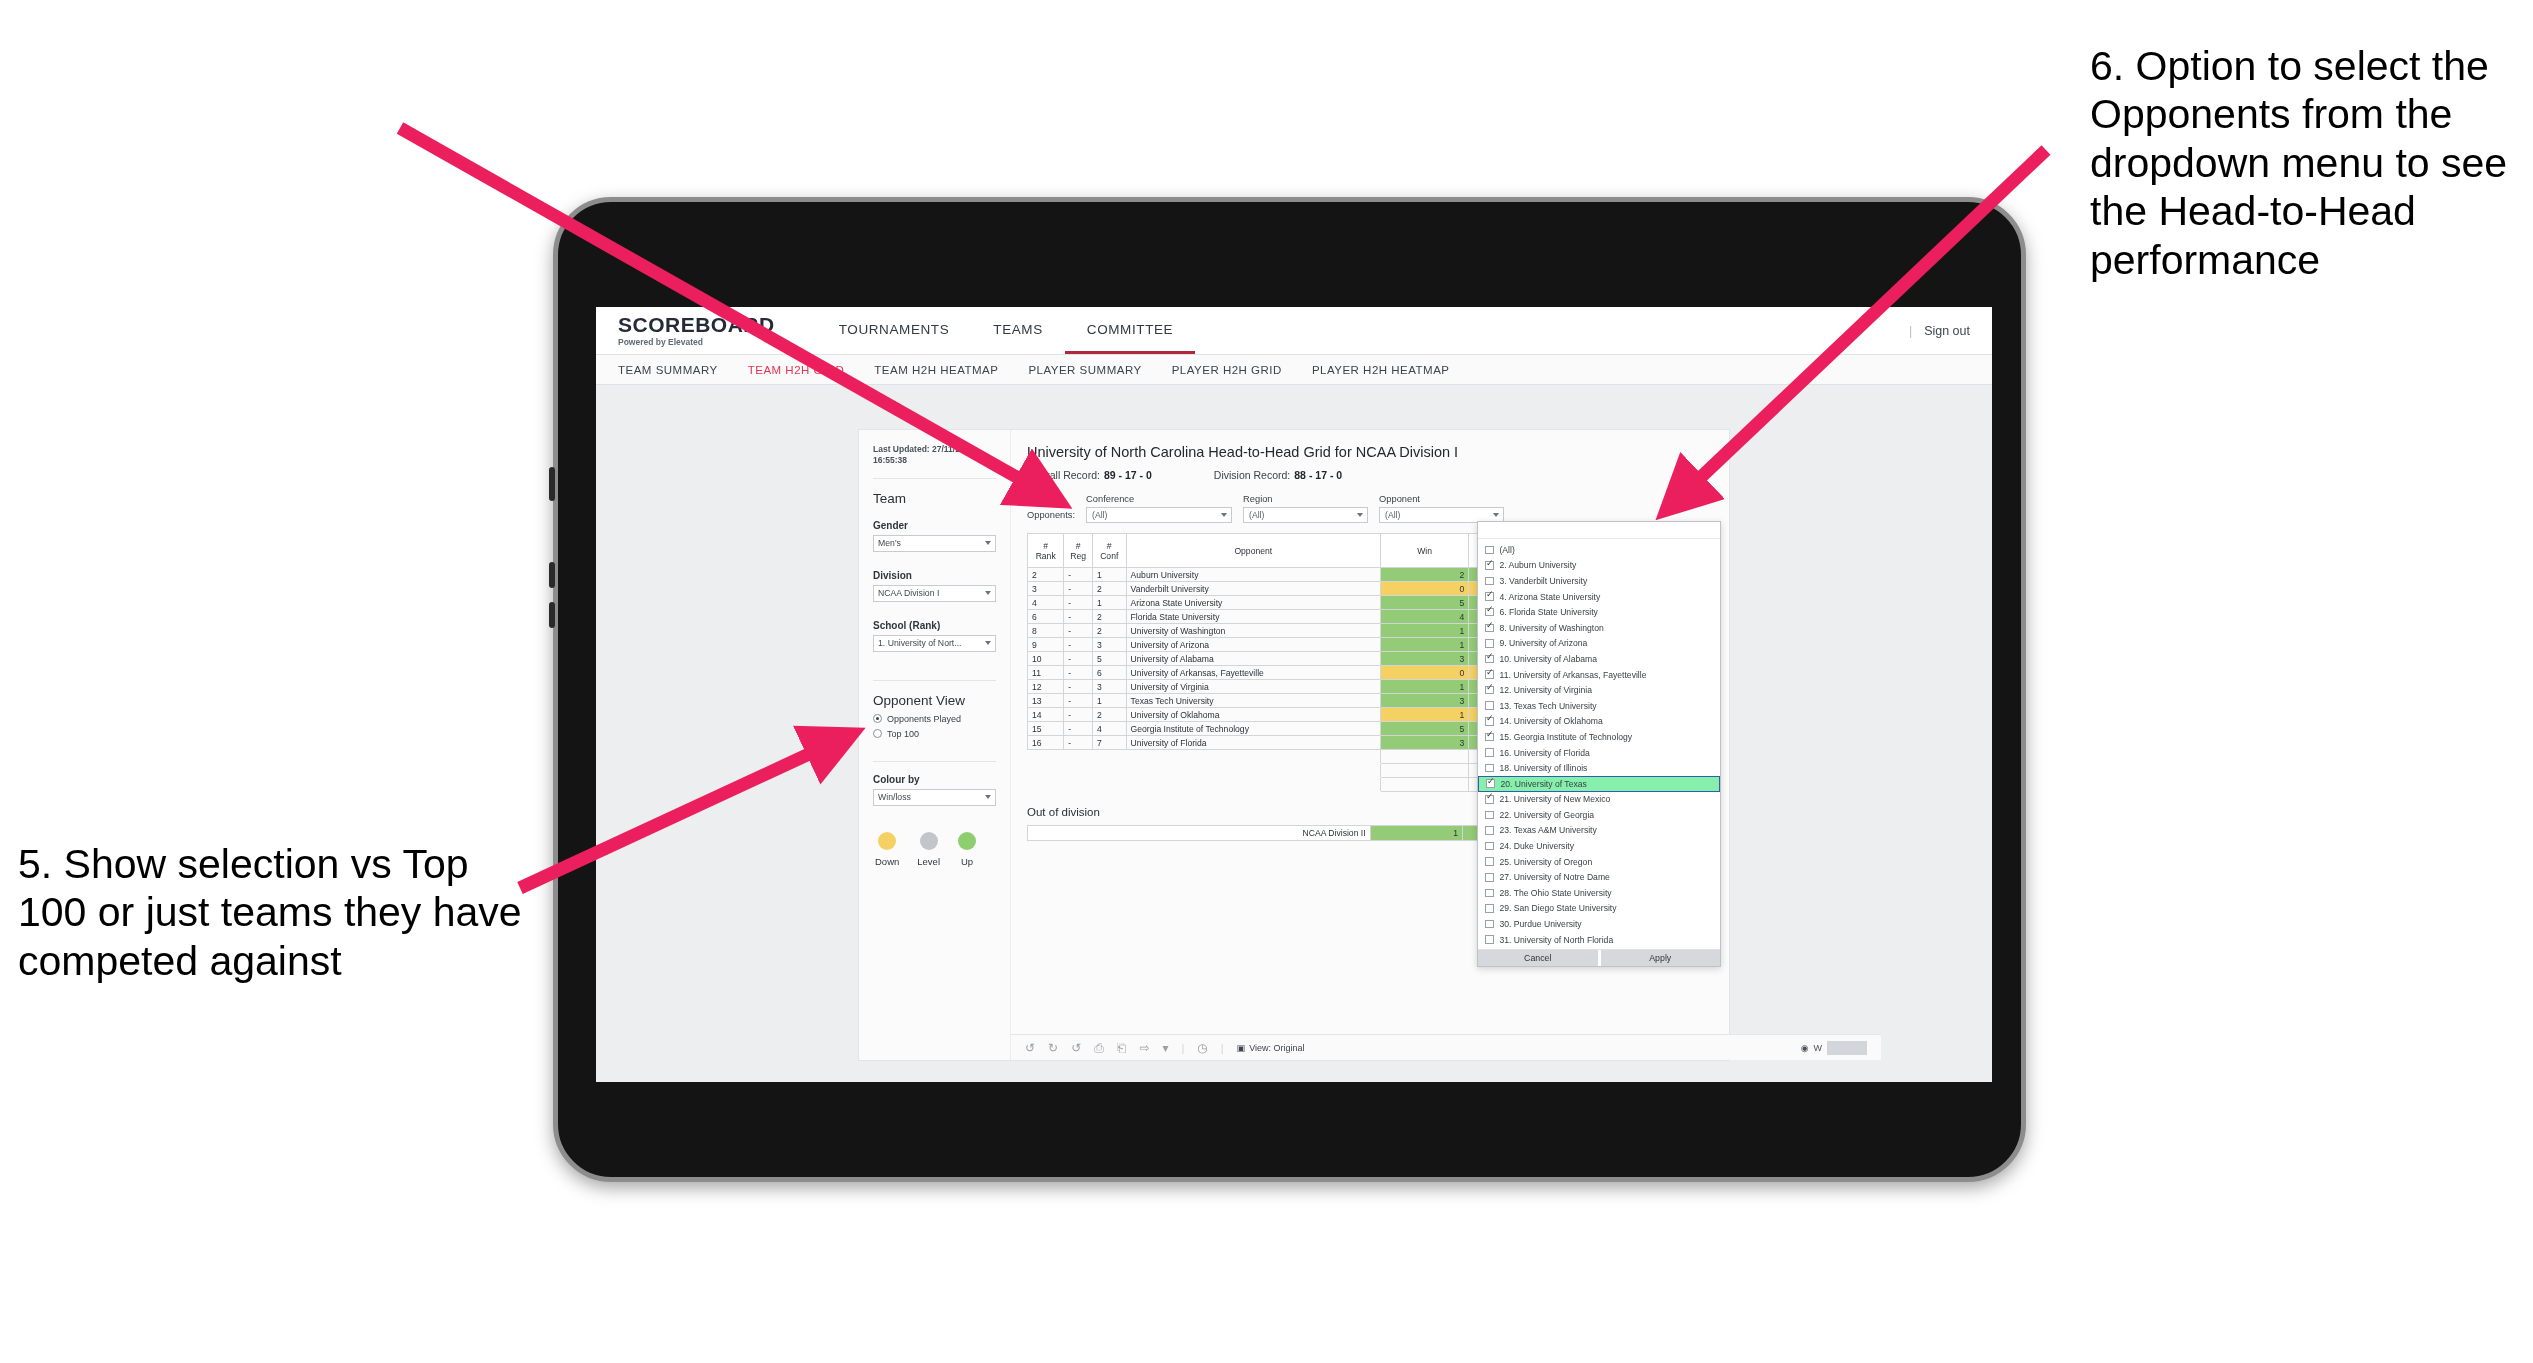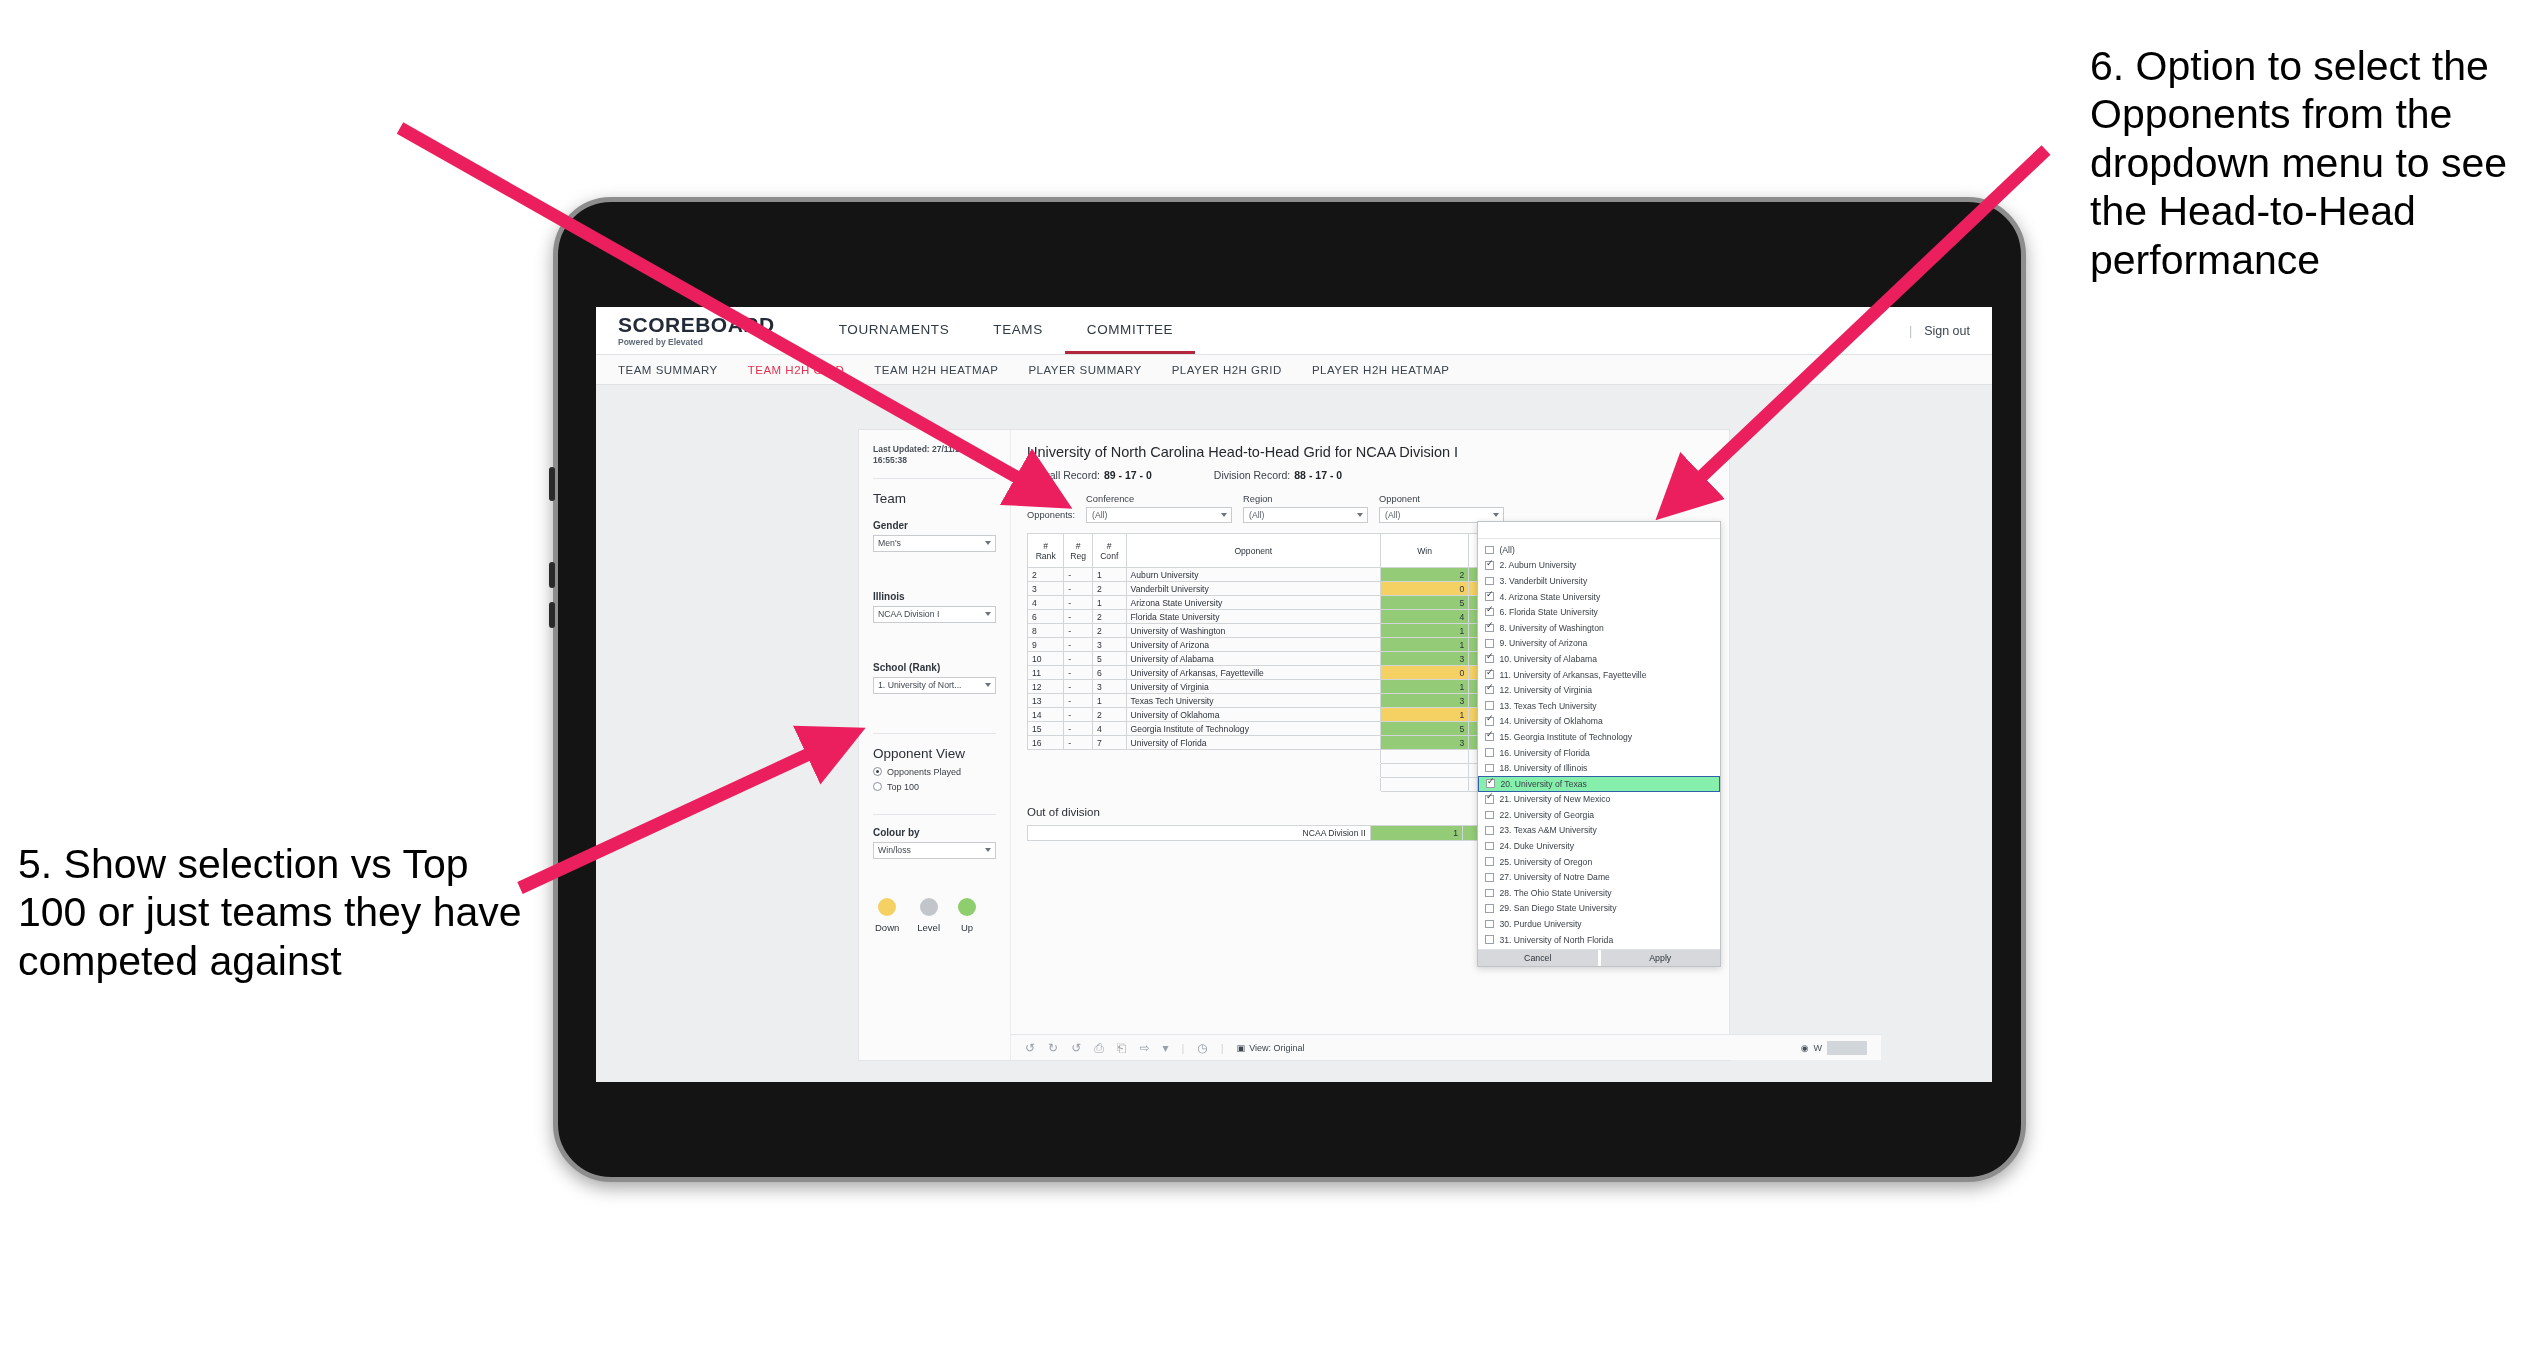--- a/index.html
+++ b/index.html
@@ -95,21 +95,21 @@
   .sel {
     width: 100%; height: 17px; border:1px solid #c8cbcf; background:#fff;
     font-size:8.7px; color:#41474e; padding: 0 14px 0 4px; display:flex; align-items:center;
     position:relative; white-space:nowrap; overflow:hidden;
   }
   .sel .caret {
     position:absolute; right:4px; top:50%; transform:translateY(-50%);
     width:0;height:0;border-left:3px solid transparent;border-right:3px solid transparent;
     border-top:4px solid #6d737a;
   }
-  .fld { margin-bottom: 39px; }
+  .fld { margin-bottom: 18px; }
   .radio-row { display:flex; align-items:center; gap:5px; margin-top:5px; }
   .radio {
     width:9px;height:9px;border-radius:50%;border:1px solid #8a9099;background:#fff;
     position:relative; flex:none;
   }
   .radio.on::after {
     content:""; position:absolute; left:2px; top:2px; width:3px;height:3px;border-radius:50%;
     background:#3b4147;
   }
   .radio-lab { font-size:9px; color:#383e45; }
@@ -247,21 +247,21 @@
 
               <div class="fld">
                 <div class="fld-label">Gender</div>
                 <div class="sel">
                   <span>Men's</span>
                   <span class="caret"></span>
                 </div>
               </div>
 
               <div class="fld">
-                <div class="fld-label">Illinois</div>
+                <div class="fld-label">Division</div>
                 <div class="sel">
                   <span>NCAA Division I</span>
                   <span class="caret"></span>
                 </div>
               </div>
 
               <div class="fld">
                 <div class="fld-label">School (Rank)</div>
                 <div class="sel">
                   <span>1. University of Nort...</span>

